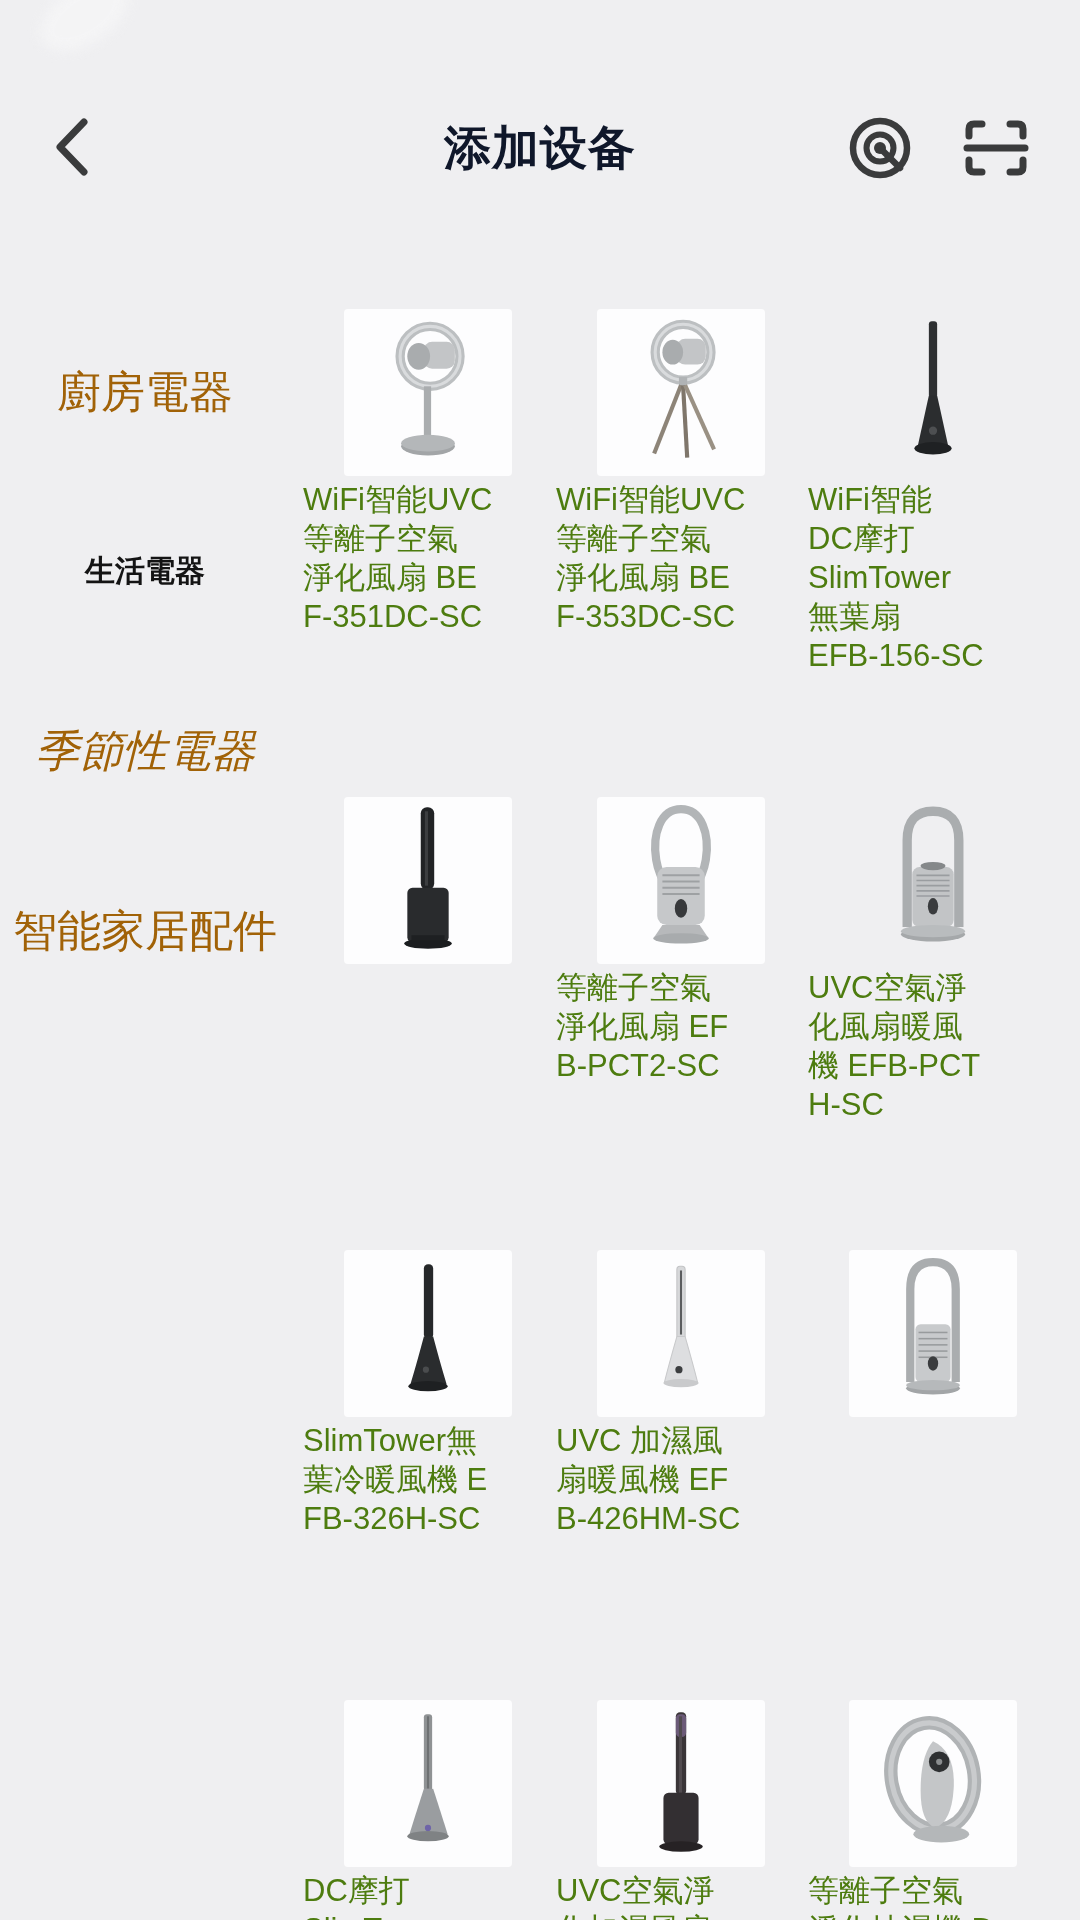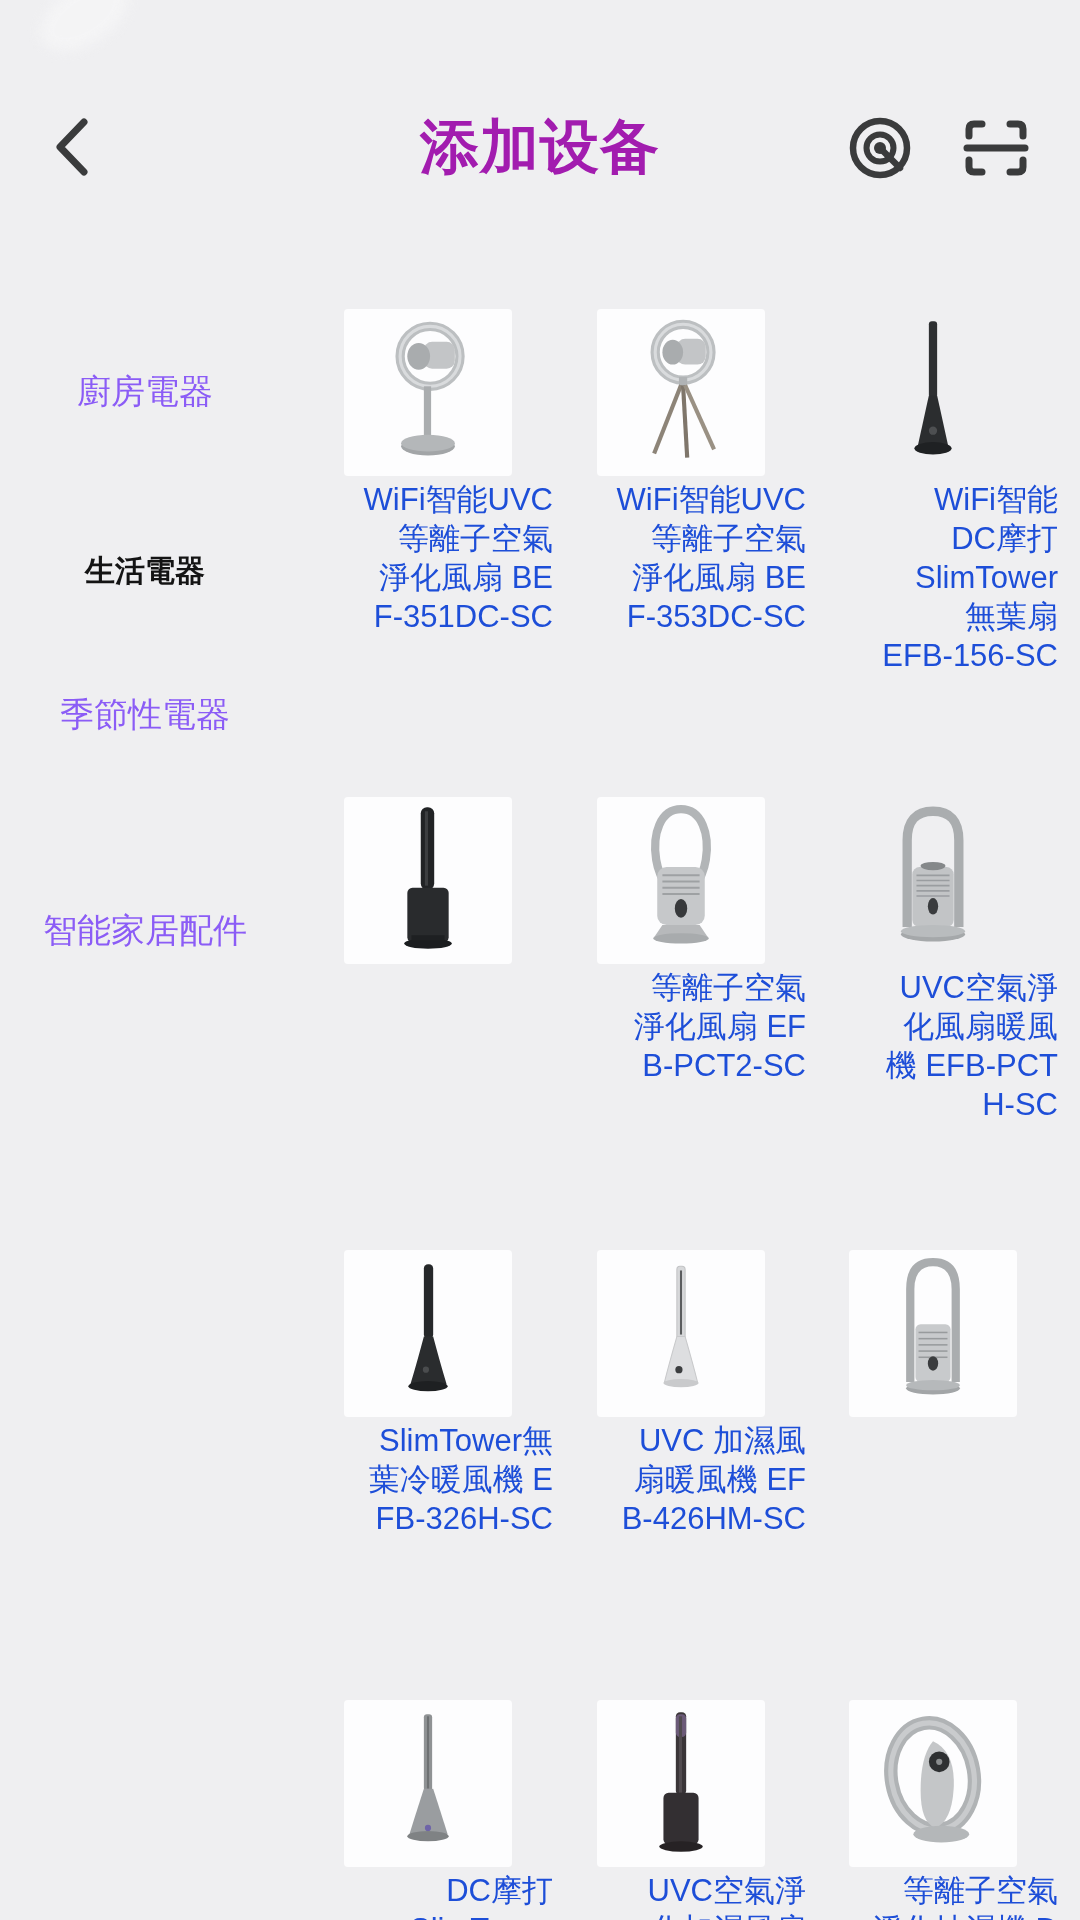--- a/index.html
+++ b/index.html
@@ -10,46 +10,46 @@
     -webkit-font-smoothing:antialiased;
   }
   .stage{position:absolute;inset:0;width:1080px;height:1920px;overflow:hidden;}
 
   
   .header{position:absolute;left:0;top:88px;width:1080px;height:120px;}
   .back-btn{position:absolute;left:36px;top:18px;width:72px;height:84px;
     display:flex;align-items:center;justify-content:center;background:none;border:none;cursor:pointer;}
   .page-title{position:absolute;left:290px;top:0;width:500px;height:120px;
     display:flex;align-items:center;justify-content:center;
-    font-size:59px;font-weight:700;color:#a21caf;letter-spacing:1px;}
+    font-size:47px;font-weight:700;color:#0f172a;letter-spacing:1px;}
   .hdr-icon-btn{position:absolute;top:26px;width:70px;height:70px;
     display:flex;align-items:center;justify-content:center;background:none;border:none;cursor:pointer;}
   .hdr-icon-btn.nfc{left:845px;}
   .hdr-icon-btn.scan{left:961px;}
   .corner-glare{position:absolute;left:36px;top:-12px;width:96px;height:56px;
     background:#f6f6f7;border-radius:50%;transform:rotate(-32deg);filter:blur(6px);opacity:.8;}
 
   
   .sidebar{position:absolute;left:0;top:0;width:300px;height:1920px;}
   .sidebar-item{position:absolute;left:0;width:290px;height:80px;
     display:flex;align-items:center;justify-content:center;
-    font-size:34px;color:#8b5cf6;cursor:pointer;white-space:nowrap;}
+    font-size:44px;color:#a16207;cursor:pointer;white-space:nowrap;}
   .sidebar-item.selected{color:#141414;font-weight:700;font-size:30px;}
-  .si-0{top:352px;} .si-1{top:531px;} .si-2{top:675px;} .si-3{top:891px;}
+  .si-0{top:352px;} .si-1{top:531px;} .si-2{top:711px;font-style:italic;} .si-3{top:891px;}
 
   
   .cell{position:absolute;width:250px;cursor:pointer;}
   .c-col0{left:303px;} .c-col1{left:556px;} .c-col2{left:808px;}
   .c-row0{top:309px;} .c-row1{top:797px;} .c-row2{top:1250px;} .c-row3{top:1700px;}
   .img-card{width:168px;height:167px;margin:0 auto;background:#fdfdfe;border-radius:4px;
     display:flex;align-items:center;justify-content:center;}
   .img-card.no-card{background:transparent;}
   .img-card svg{display:block;}
-  .product-name{margin-top:4px;text-align:right;white-space:pre-line;
-    font-size:31px;line-height:39px;color:#1d4ed8;}
+  .product-name{margin-top:4px;text-align:left;white-space:pre-line;
+    font-size:31px;line-height:39px;color:#4d7c0f;}
 
   .icon-stroke{stroke:#3a3b3c;fill:none;stroke-linecap:round;stroke-linejoin:round;}
 </style>
 </head>
 <body>
 
 <div class="stage">
 
   <div class="corner-glare"></div>
 

